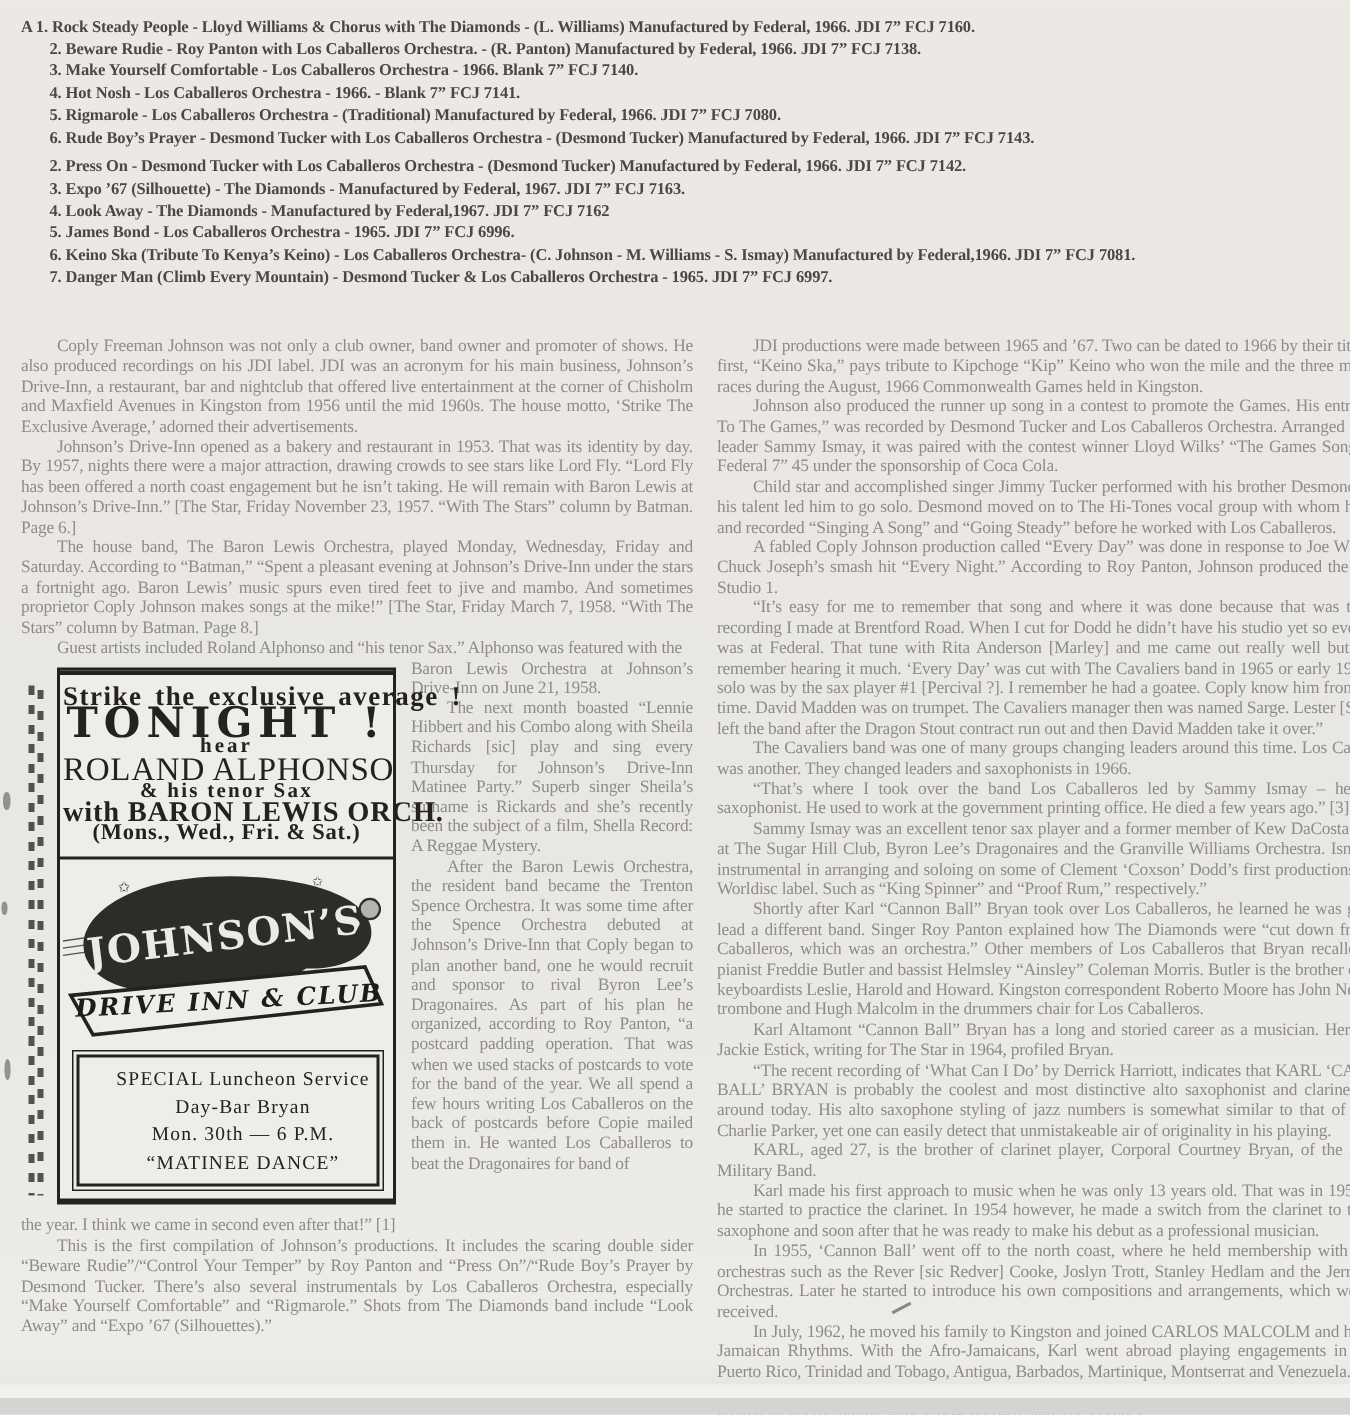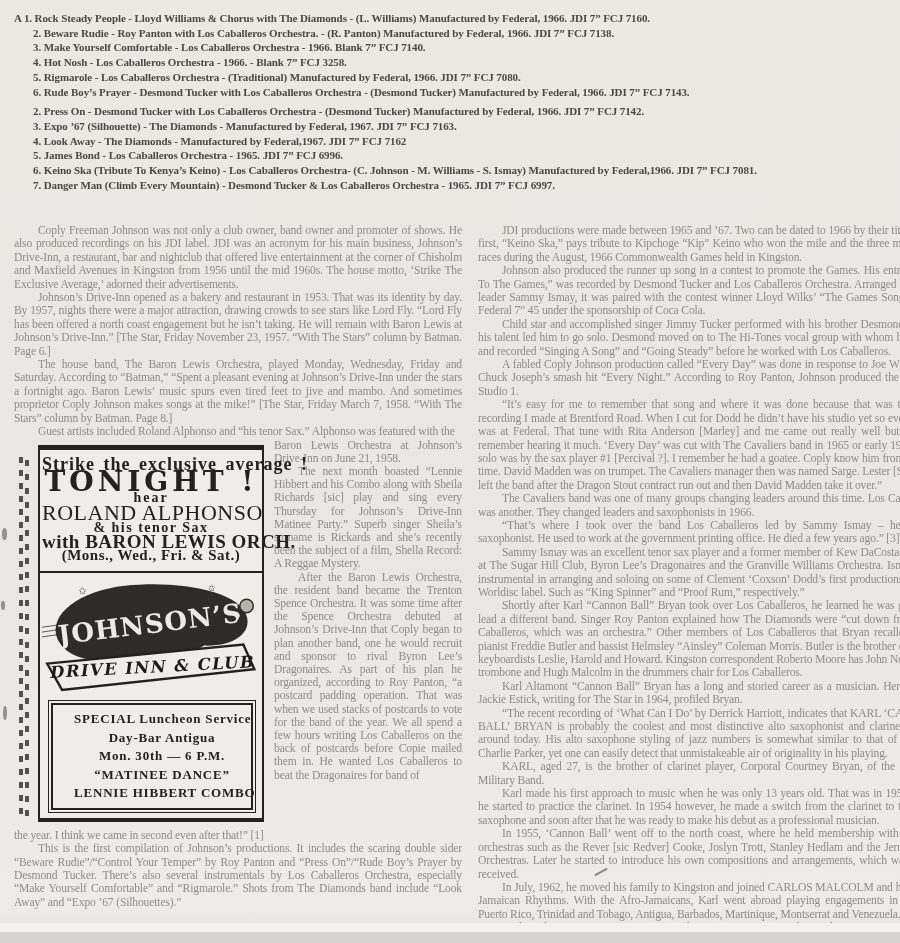--- a/index.html
+++ b/index.html
@@ -45,21 +45,21 @@
     letter-spacing:4px;margin-top:4px;white-space:nowrap;}
   .ad-hear{font-weight:bold;font-size:14px;letter-spacing:2px;margin-top:3px;}
   .ad-artist{font-size:22px;letter-spacing:0.5px;margin-top:1px;white-space:nowrap;text-align:right;}
   .ad-sax{font-weight:bold;font-size:14px;letter-spacing:1.5px;margin-top:2px;white-space:nowrap;}
   .ad-band{font-weight:bold;font-size:19px;letter-spacing:0.5px;white-space:nowrap;}
   .ad-days{font-weight:bold;font-size:15px;letter-spacing:0.5px;margin-top:1px;white-space:nowrap;}
   .ad-logo{height:124px;position:relative;}
   .ad-logo svg{position:absolute;inset:0;}
   .ad-info-outer{margin:3px 6px 5px 8px;border:1px solid #23221f;padding:2px;}
   .ad-info{border:2.5px solid #23221f;padding:5px 1px;text-align:center;}
-  .ad-line{font-weight:bold;font-size:13px;letter-spacing:0.8px;line-height:18.5px;white-space:nowrap;margin-left:20px;}
+  .ad-line{font-weight:normal;font-size:13px;letter-spacing:0.8px;line-height:18.5px;white-space:nowrap;margin-left:20px;}
 
   
   .speck{position:absolute;background:#4c4a46;border-radius:45%;opacity:.55;}
   .speck1{left:2px;top:528px;width:5px;height:12px;}
   .speck2{left:1px;top:601px;width:4px;height:9px;}
   .speck3{left:3px;top:706px;width:4px;height:14px;}
   .slash{position:absolute;left:594px;top:871px;width:14px;height:2px;
     background:#8a8884;transform:rotate(-28deg);}
   .band-light{position:absolute;left:0;right:0;bottom:11px;height:9px;background:#f3f1ed;}
   .band-dark{position:absolute;left:0;right:0;bottom:0;height:11px;background:#d6d4d0;}
@@ -67,21 +67,21 @@
 </head>
 <body>
 
 <div class="page">
 
   <div class="tracklist">
     <div id="side-a">
         <div class="track"><span>A </span>1. Rock Steady People - Lloyd Williams &amp; Chorus with The Diamonds - (L. Williams) Manufactured by Federal, 1966.  JDI 7” FCJ 7160.</div>
         <div class="track ind">2. Beware Rudie - Roy Panton with Los Caballeros Orchestra. - (R. Panton) Manufactured by Federal, 1966.  JDI 7” FCJ 7138.</div>
         <div class="track ind">3. Make Yourself Comfortable - Los Caballeros Orchestra - 1966.  Blank 7” FCJ 7140.</div>
-        <div class="track ind">4. Hot Nosh - Los Caballeros Orchestra - 1966. - Blank 7” FCJ 3258.</div>
+        <div class="track ind">4. Hot Nosh - Los Caballeros Orchestra - 1966. - Blank 7” FCJ 7141.</div>
         <div class="track ind">5. Rigmarole - Los Caballeros Orchestra - (Traditional) Manufactured by Federal, 1966.  JDI 7” FCJ 7080.</div>
         <div class="track ind">6. Rude Boy’s Prayer - Desmond Tucker with Los Caballeros Orchestra - (Desmond Tucker) Manufactured by Federal, 1966.  JDI 7” FCJ 7143.</div>
       </div>
     <div id="side-b">
         <div class="track ind">2. Press On - Desmond Tucker with Los Caballeros Orchestra - (Desmond Tucker) Manufactured by Federal, 1966.  JDI 7” FCJ 7142.</div>
         <div class="track ind">3. Expo ’67 (Silhouette) - The Diamonds - Manufactured by Federal, 1967.  JDI 7” FCJ 7163.</div>
         <div class="track ind">4. Look Away - The Diamonds - Manufactured by Federal,1967.  JDI 7” FCJ 7162</div>
         <div class="track ind">5. James Bond - Los Caballeros Orchestra - 1965.  JDI 7” FCJ 6996.</div>
         <div class="track ind">6. Keino Ska (Tribute To Kenya’s Keino) - Los Caballeros Orchestra- (C. Johnson - M. Williams - S. Ismay) Manufactured by Federal,1966.  JDI 7” FCJ 7081.</div>
         <div class="track ind">7. Danger Man (Climb Every Mountain) - Desmond Tucker &amp; Los Caballeros Orchestra - 1965.  JDI 7” FCJ 6997.</div>
@@ -128,24 +128,23 @@
               </g>
               <g transform="rotate(-3 115 100)">
                 <polygon points="8,86 212,77 222,103 22,114" fill="#efede9" stroke="#23221f" stroke-width="2.5"></polygon>
                 <text x="117" y="101" text-anchor="middle" font-family="DejaVu Serif, serif" font-size="17" font-weight="bold" font-style="italic" letter-spacing="1.5" fill="#1d1c1a">DRIVE INN &amp; CLUB</text>
               </g>
             </svg>
           </div>
           <div class="ad-info-outer">
             <div class="ad-info" id="ad-info">
                 <div class="ad-line">SPECIAL Luncheon Service</div>
-                <div class="ad-line">Day-Bar Antigua</div>
+                <div class="ad-line">Day-Bar Bryan</div>
                 <div class="ad-line">Mon. 30th — 6 P.M.</div>
                 <div class="ad-line">“MATINEE DANCE”</div>
-                <div class="ad-line">LENNIE HIBBERT COMBO</div>
               </div>
           </div>
         </div>
       </div>
 
       <div id="wrap-paras" class="wrapped">
           <p class="para noindent">Baron Lewis Orchestra at Johnson’s Drive-Inn on June 21, 1958.</p>
           <p class="para">The next month boasted “Lennie Hibbert and his Combo along with Sheila Richards [sic] play and sing every Thursday for Johnson’s Drive-Inn Matinee Party.”  Superb singer Sheila’s surname is Rickards and she’s recently been the subject of a film, Shella Record: A Reggae Mystery.</p>
           <p class="para">After the Baron Lewis Orchestra, the resident band became the Trenton Spence Orchestra.  It was some time after the Spence Orchestra debuted at Johnson’s Drive-Inn that Coply began to plan another band, one he would recruit and sponsor to rival Byron Lee’s Dragonaires.  As part of his plan he organized, according to Roy Panton, “a postcard padding operation.  That was when we used stacks of postcards to vote for the band of the year.  We all spend a few hours writing Los Caballeros on the back of postcards before Copie mailed them in.  He wanted Los Caballeros to beat the Dragonaires for band of</p>
         </div>

